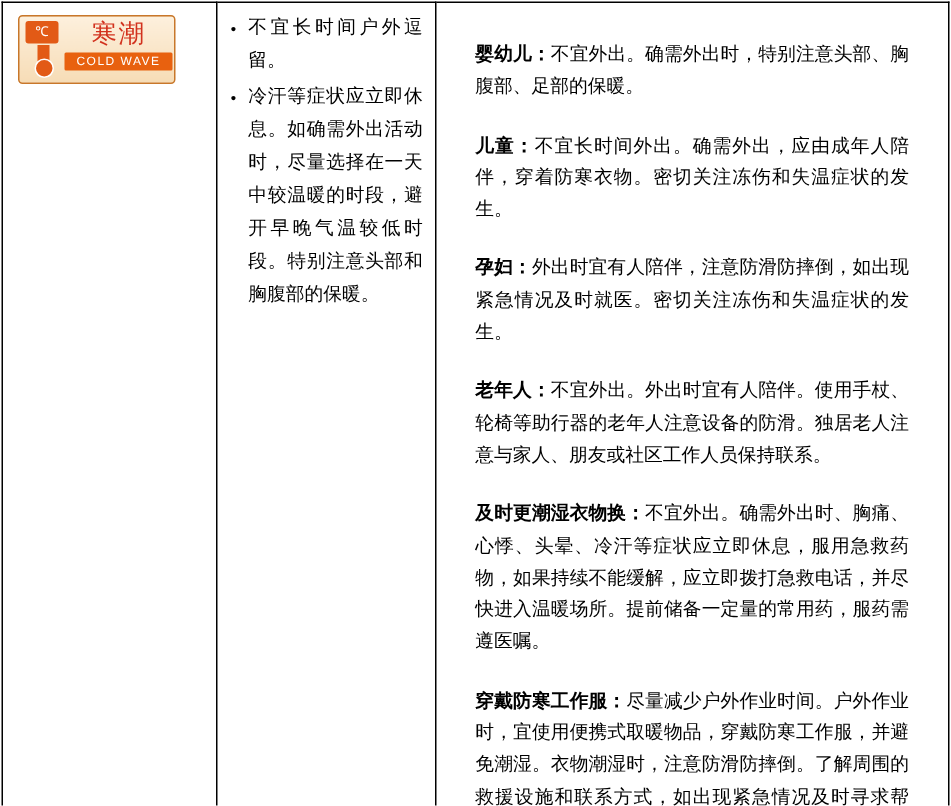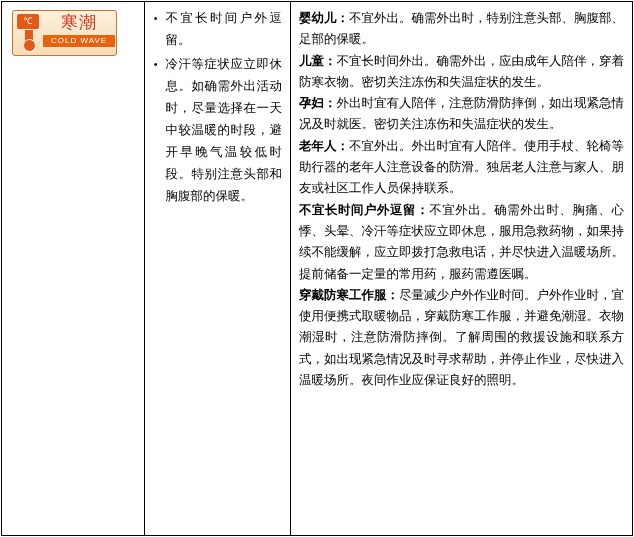--- a/index.html
+++ b/index.html
@@ -136,21 +136,21 @@
     width: 340px;
   }
   .body-wrap {
     padding: 6px 8px 4px 8px;
     font-size: 12.5px;
     line-height: 21.3px;
   }
   .body-para {
     text-align: justify;
     text-justify: inter-ideograph;
-    margin: 0;
+    margin: 18px;
     text-indent: 0;
   }
   .para-label {
     font-weight: bold;
   }
 </style>
 </head>
 <body>
 
 <div class="page">
@@ -195,21 +195,21 @@
           <p class="body-para">
             <span class="para-label">儿童：</span><span>不宜长时间外出。确需外出，应由成年人陪伴，穿着防寒衣物。密切关注冻伤和失温症状的发生。</span>
           </p>
           <p class="body-para">
             <span class="para-label">孕妇：</span><span>外出时宜有人陪伴，注意防滑防摔倒，如出现紧急情况及时就医。密切关注冻伤和失温症状的发生。</span>
           </p>
           <p class="body-para">
             <span class="para-label">老年人：</span><span>不宜外出。外出时宜有人陪伴。使用手杖、轮椅等助行器的老年人注意设备的防滑。独居老人注意与家人、朋友或社区工作人员保持联系。</span>
           </p>
           <p class="body-para">
-            <span class="para-label">不宜长时间户外逗留：</span><span>不宜外出。确需外出时、胸痛、心悸、头晕、冷汗等症状应立即休息，服用急救药物，如果持续不能缓解，应立即拨打急救电话，并尽快进入温暖场所。提前储备一定量的常用药，服药需遵医嘱。</span>
+            <span class="para-label">及时更潮湿衣物换：</span><span>不宜外出。确需外出时、胸痛、心悸、头晕、冷汗等症状应立即休息，服用急救药物，如果持续不能缓解，应立即拨打急救电话，并尽快进入温暖场所。提前储备一定量的常用药，服药需遵医嘱。</span>
           </p>
           <p class="body-para">
             <span class="para-label">穿戴防寒工作服：</span><span>尽量减少户外作业时间。户外作业时，宜使用便携式取暖物品，穿戴防寒工作服，并避免潮湿。衣物潮湿时，注意防滑防摔倒。了解周围的救援设施和联系方式，如出现紧急情况及时寻求帮助，并停止作业，尽快进入温暖场所。夜间作业应保证良好的照明。</span>
           </p>
         </div>
       </td>
 
     </tr>
   </tbody>
     </table>

